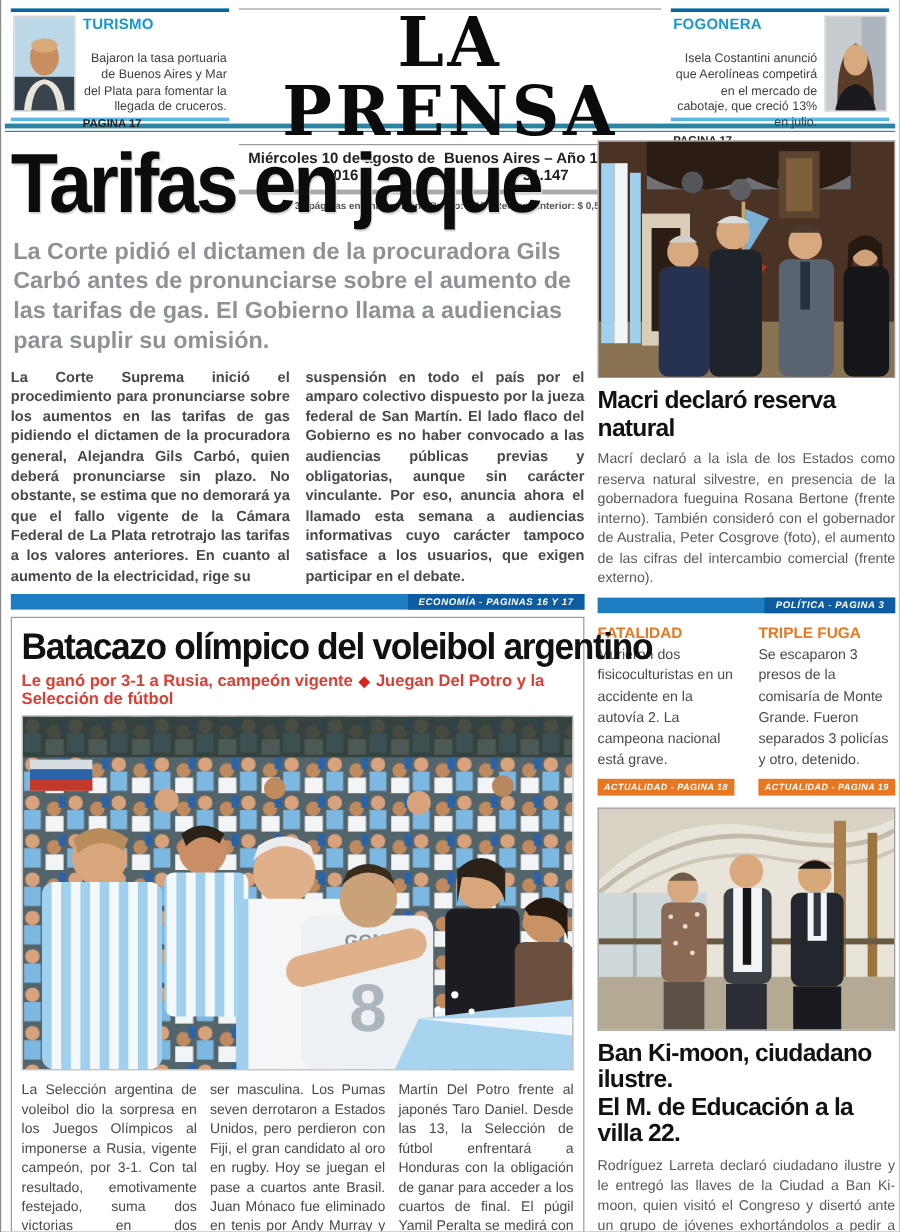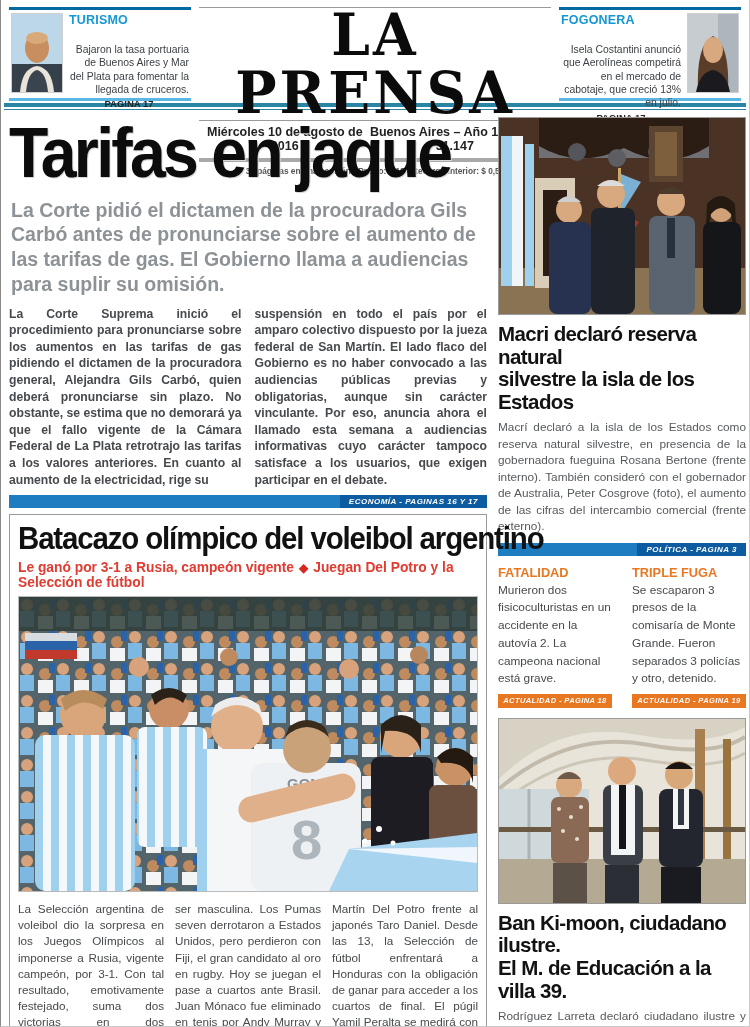--- a/index.html
+++ b/index.html
@@ -12,21 +12,21 @@
     border-bottom:1px solid #c9c9c9;
   }
   
   .header { display:flex; gap:8px; padding:7px 8px 0 8px; height:101px; }
   .ear { width:182px; border-top:3px solid #0369a1; border-bottom:3px solid #5cb6e3; padding:3px 2px; }
   .ear-inner { display:flex; gap:6px; height:100%; }
   .ear-photo { width:52px; height:80px; flex:none; border:1px solid #cfcfcf; }
   .ear-photo svg { display:block; }
   .ear-kicker { color:#1697d5; font-weight:bold; font-size:12.5px; letter-spacing:.2px; }
   .ear-text { font-size:10.4px; line-height:1.28; color:#3a3f44; font-weight:400; margin-top:16px;text-align:right; }
-  .ear-page { font-weight:bold; font-size:9.5px; color:#222; margin-top:2px;text-align:center; }
+  .ear-page { font-weight:bold; font-size:9.5px; color:#222; margin-top:2px; }
   .masthead { flex:1; text-align:center; }
   .mast-rule { border-top:1px solid #9a9a9a; }
   .mast-title { font-family:"DejaVu Serif", serif; font-weight:bold; font-size:55px;
     letter-spacing:3px; line-height:1.02; color:#0b0b0b; transform:scaleY(1.04); }
   .date-row { display:flex; justify-content:flex-start; font-weight:bold; font-size:12.5px;
     color:#222; padding:0 6px; margin-top:4px; }
   .mast-thick { height:4px; background:#a9a9a9; margin-top:5px; }
   .fineprint { font-size:8.3px; color:#555; margin-top:4px; font-weight:bold; }
   
   .double-rule { margin:2px 3px 0 3px; border-top:4px solid #2a84a4; border-bottom:1px solid #2a84a4; height:7px; }
@@ -260,21 +260,20 @@
           <rect x="150" y="98" width="46" height="98" rx="8" fill="#5a6470"></rect>
           <rect x="168" y="100" width="8" height="40" fill="#27303b"></rect>
           <circle cx="222" cy="92" r="12" fill="#d0a078"></circle>
           <path d="M208 86 Q222 70 236 86 L238 130 L232 96 Q222 84 212 96 L206 130 Z" fill="#241a12"></path>
           <rect x="204" y="104" width="38" height="92" rx="8" fill="#15161a"></rect>
         </svg>
       </div>
 
       <div class="headline-md">
         <span style="display:block">Macri declaró reserva natural</span>
-        <span style="display:block">silvestre la isla de los Estados</span>
       </div>
       <div class="body-sm">Macrí declaró a la isla de los Estados como reserva natural silvestre, en presencia de la gobernadora fueguina Rosana Bertone (frente interno). También consideró con el gobernador de Australia, Peter Cosgrove (foto), el aumento de las cifras del intercambio comercial (frente externo).</div>
       <div class="bar bar-blue right-bar">
         <span class="bar-badge badge-blue">POLÍTICA - PAGINA 3</span>
       </div>
 
       <div class="briefs">
         <div class="brief">
           <div class="brief-kicker">FATALIDAD</div>
           <div class="brief-text">Murieron dos fisicoculturistas en un accidente en la autovía 2. La campeona nacional está grave.</div>
@@ -319,20 +318,20 @@
           <path d="M166 50 Q180 36 194 50 Z" fill="#181512"></path>
           <rect x="160" y="70" width="44" height="78" rx="8" fill="#23262e"></rect>
           <rect x="174" y="70" width="16" height="40" fill="#f2f4f6"></rect>
           <rect x="179" y="70" width="6" height="36" fill="#30363f"></rect>
           <rect x="162" y="148" width="40" height="36" fill="#191b20"></rect>
         </svg>
       </div>
 
       <div class="headline-md">
         <span style="display:block">Ban Ki-moon, ciudadano ilustre.</span>
-        <span style="display:block">El M. de Educación a la villa 39.</span>
+        <span style="display:block">El M. de Educación a la villa 22.</span>
       </div>
       <div class="body-sm">Rodríguez Larreta declaró ciudadano ilustre y le entregó las llaves de la Ciudad a Ban Ki-moon, quien visitó el Congreso y disertó ante un grupo de jóvenes exhortándolos a pedir a los gobiernos que se comprometan con el desarrollo sostenible de las ciudades. El jefe de Gobierno relanzó su gestión con nuevos compromisos y anunció el traslado del Ministerio de Educación a la villa 31 y que procurará 90 días más de clase para los alumnos de entre 11 y 14 años.</div>
 
     </div>
   </div>
 
 </div>
 
 </body></html>

